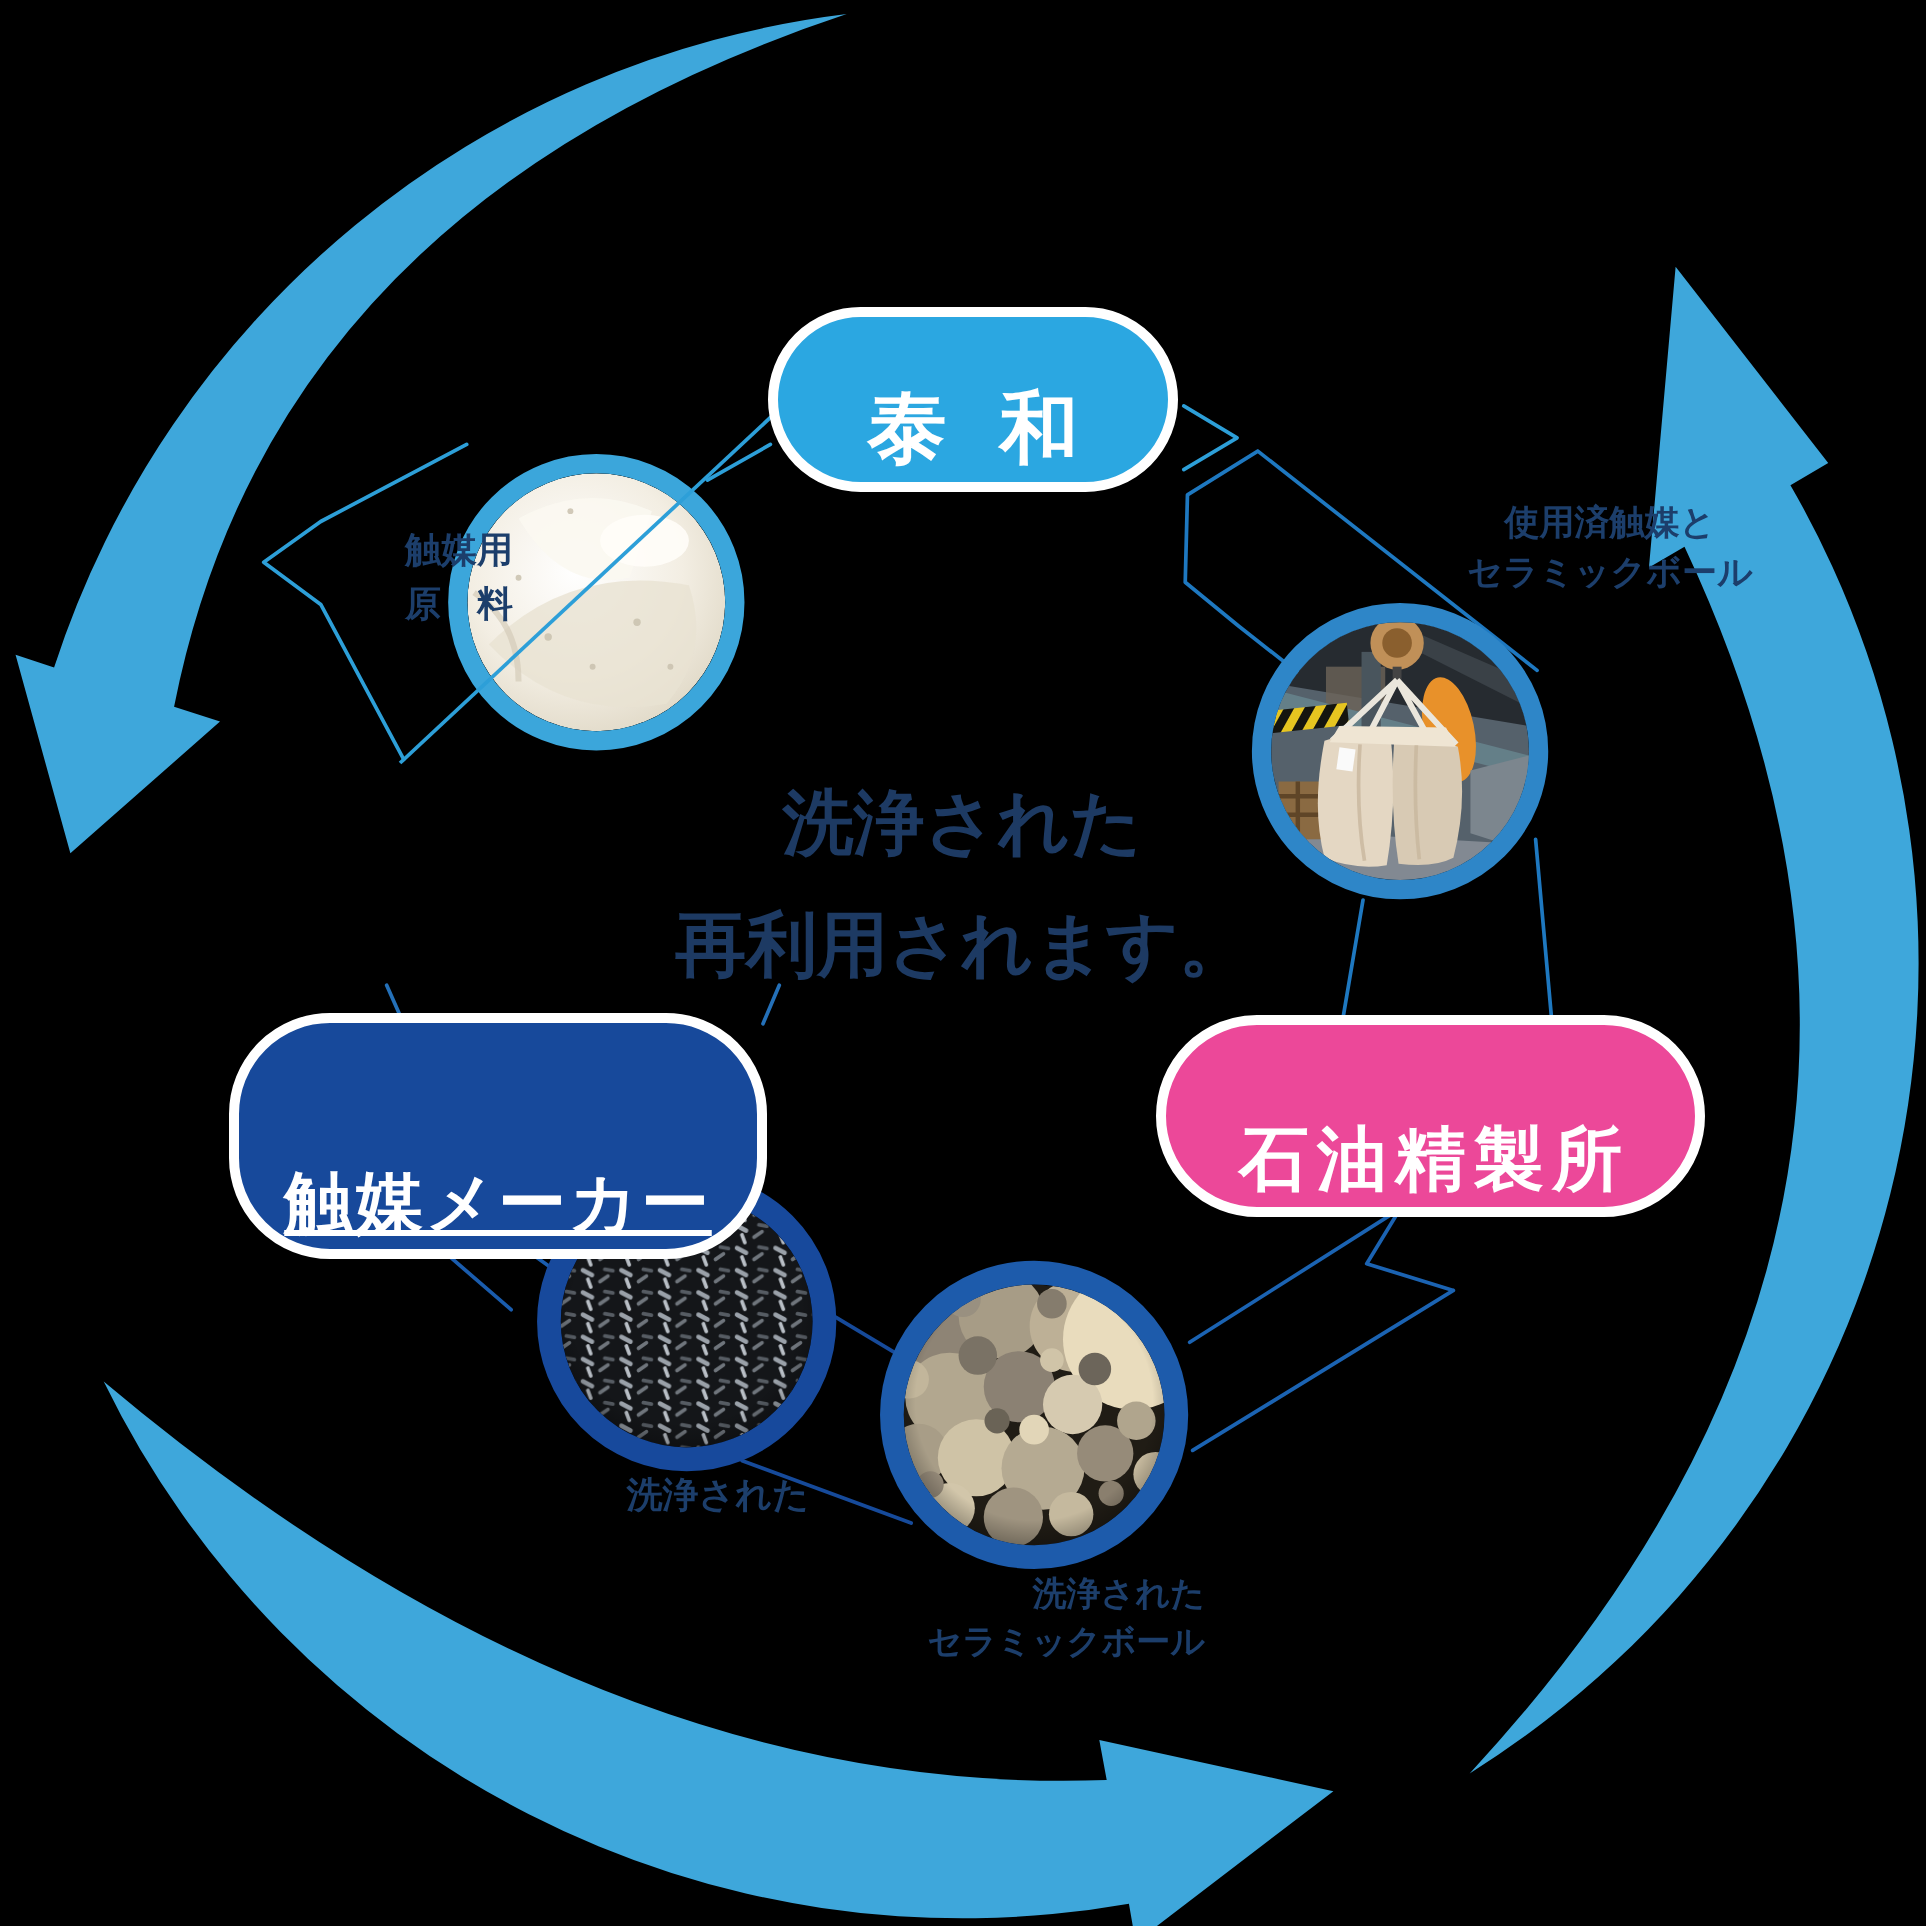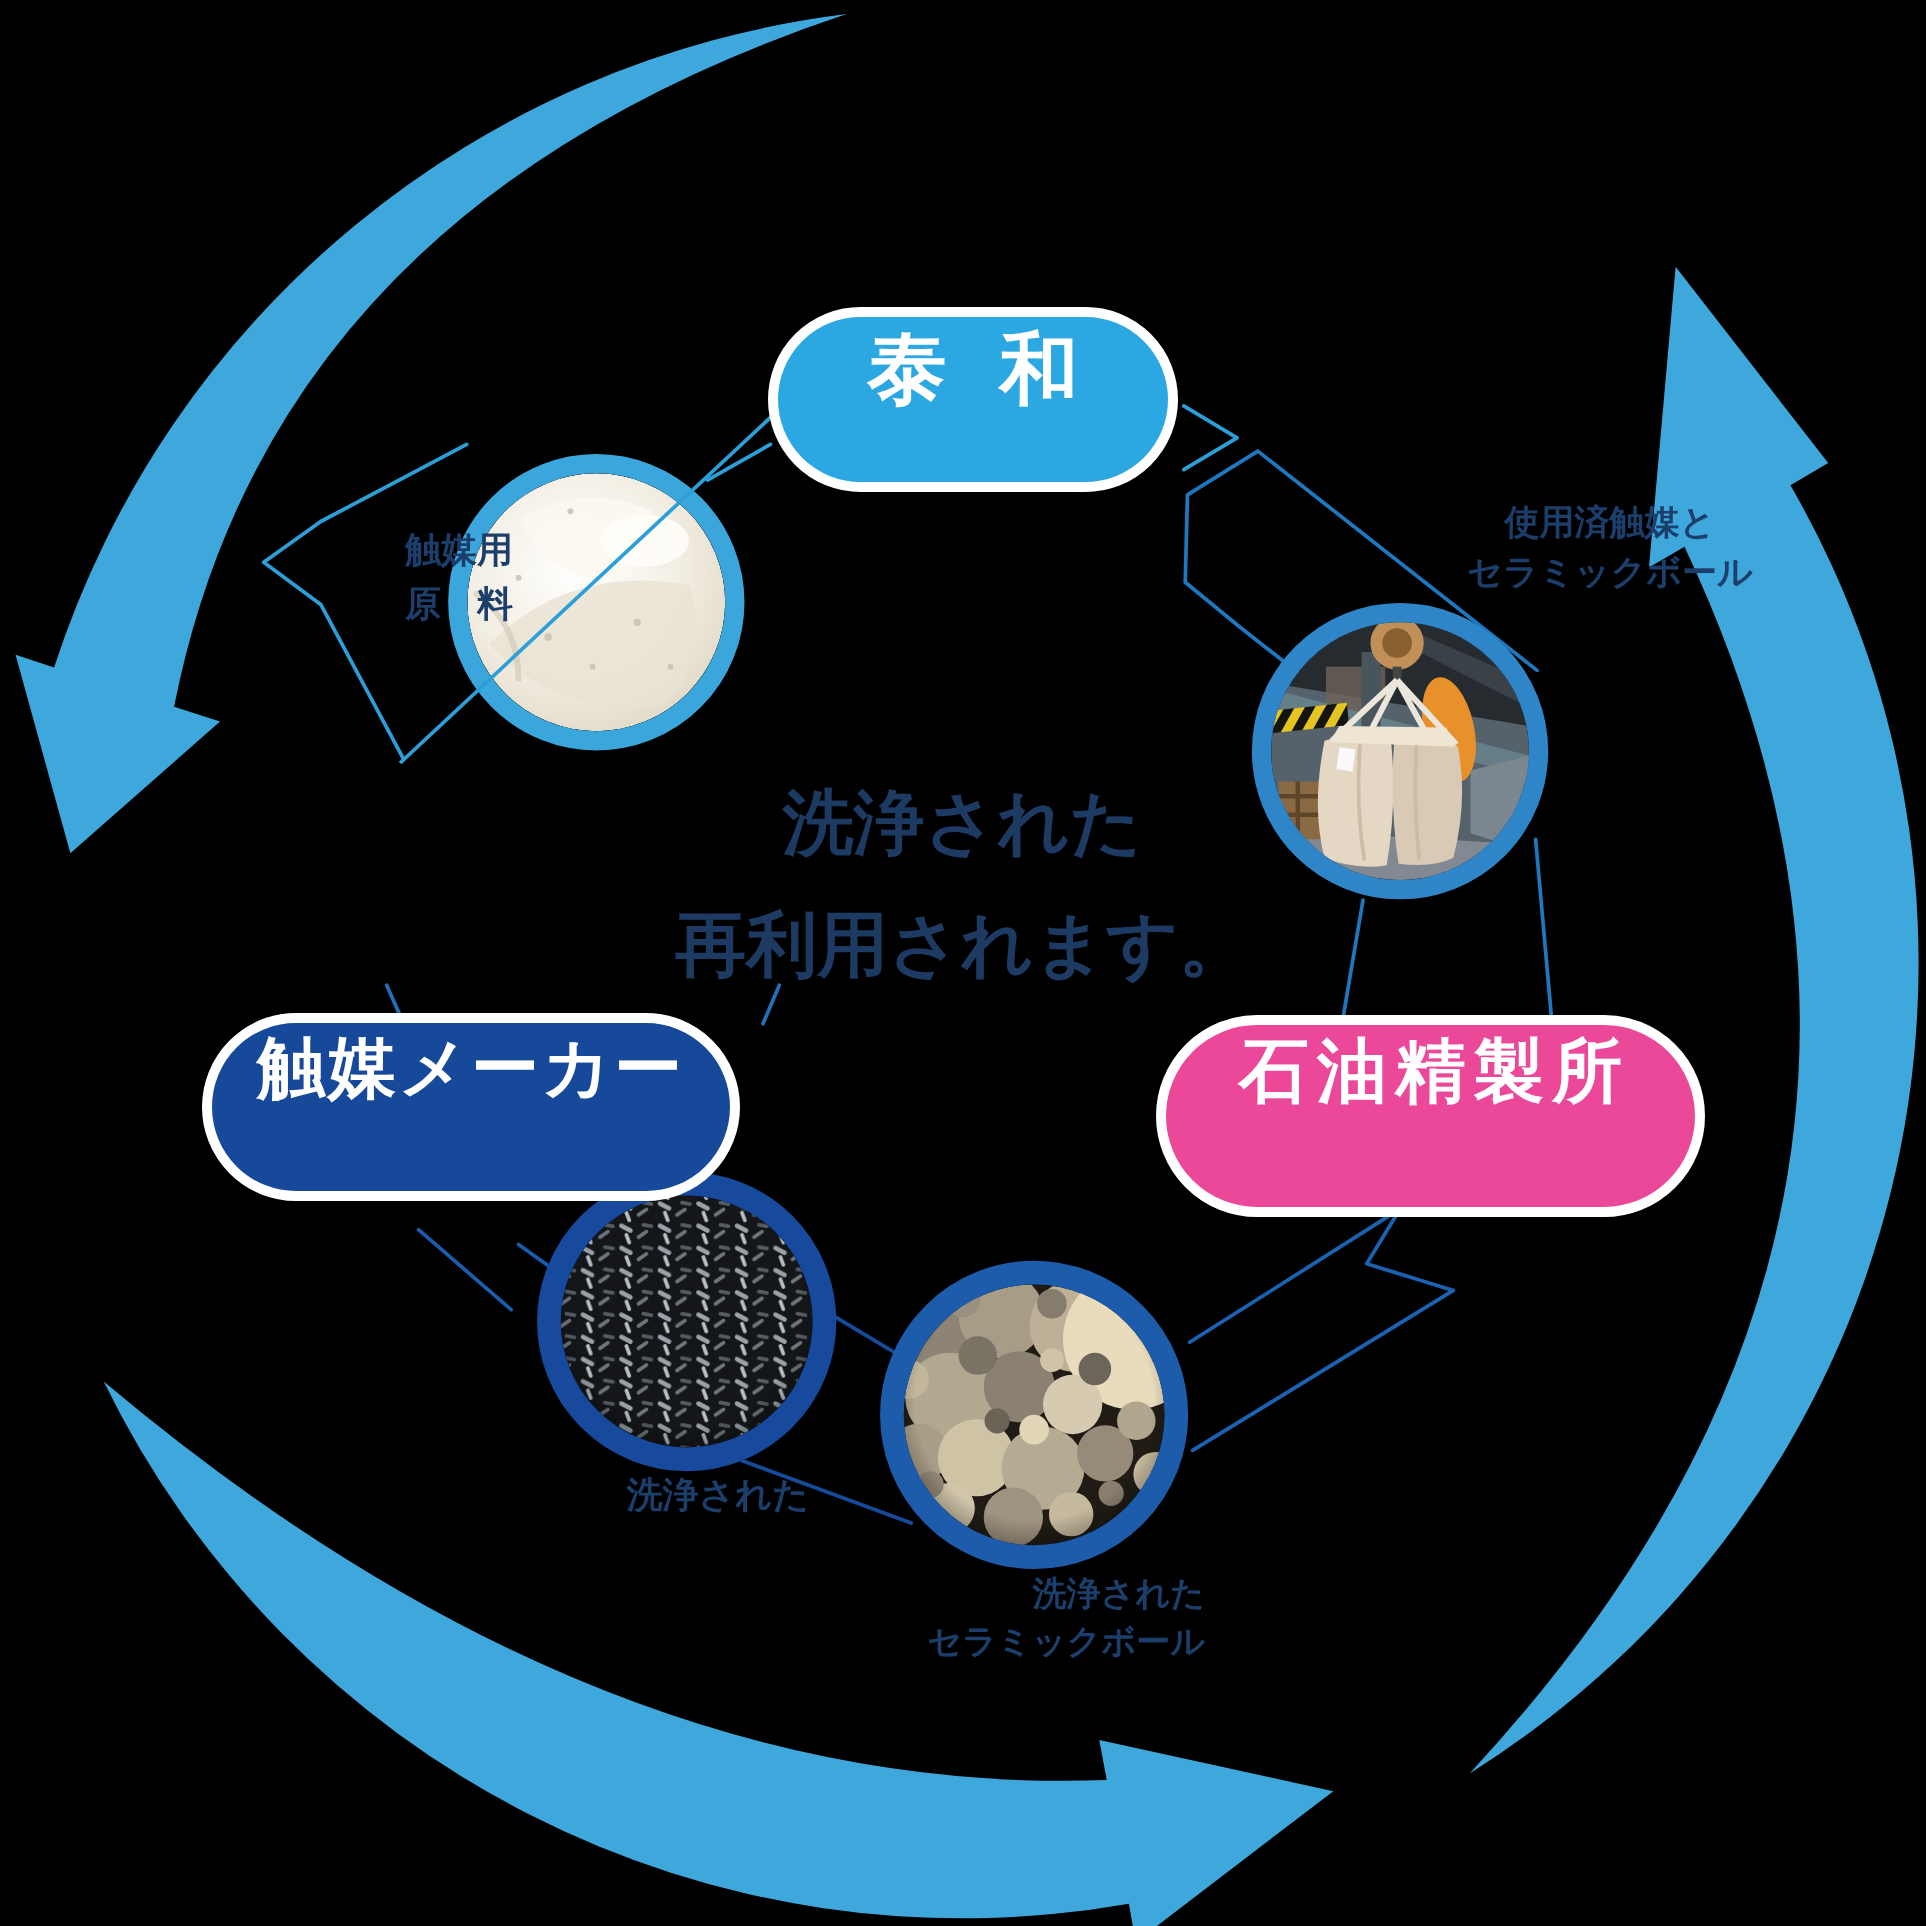--- a/index.html
+++ b/index.html
@@ -2,31 +2,31 @@
 <html style="font-size:12px"><head>
 <meta charset="utf-8">
 <style>
   html,body{margin:0;padding:0;background:#000;}
   .stage{
     position:relative;width:1926px;height:1926px;background:#000;overflow:hidden;
     font-family:"DejaVu Sans","Liberation Sans",sans-serif;
   }
   .stage svg{position:absolute;left:0;top:0;}
   .pill{
-    position:absolute;display:flex;align-items:flex-start;justify-content:center;
+    position:absolute;display:flex;align-items:flex-end;justify-content:center;
     border:10.4px solid #fff;color:#fff;font-weight:bold;box-sizing:border-box;
     white-space:nowrap;
   }
   .pill-taiwa{
     left:768px;top:307px;width:410px;height:185px;border-radius:93px;
     background:#2BA7E1;font-size:79px;letter-spacing:.16em;padding-left:.16em;
   }
   .pill-maker{
-    left:202px;top:1013px;width:538px;height:188px;border-radius:101px;
-    background:#17499B;font-size:68px;letter-spacing:.04em;
+    left:229px;top:1013px;width:538px;height:246px;border-radius:101px;
+    background:#17499B;font-size:68px;letter-spacing:.04em;text-decoration:underline;
   }
   .pill-refinery{
     left:1156px;top:1015px;width:549px;height:202px;border-radius:101px;
     background:#ec4899;font-size:70px;letter-spacing:.12em;padding-left:.12em;
   }
   .lbl{position:absolute;color:#1C3E6B;font-weight:bold;text-align:right;}
   .lbl div{white-space:nowrap;}
   .lbl-raw{left:276px;top:523px;width:237px;font-size:36px;line-height:1.5;}
   .lbl-used{left:1432px;top:498px;width:356px;font-size:35px;line-height:1.42;text-align:center;}
   .lbl-desulf{left:565px;top:1470px;width:244px;font-size:36px;line-height:1.4;}

